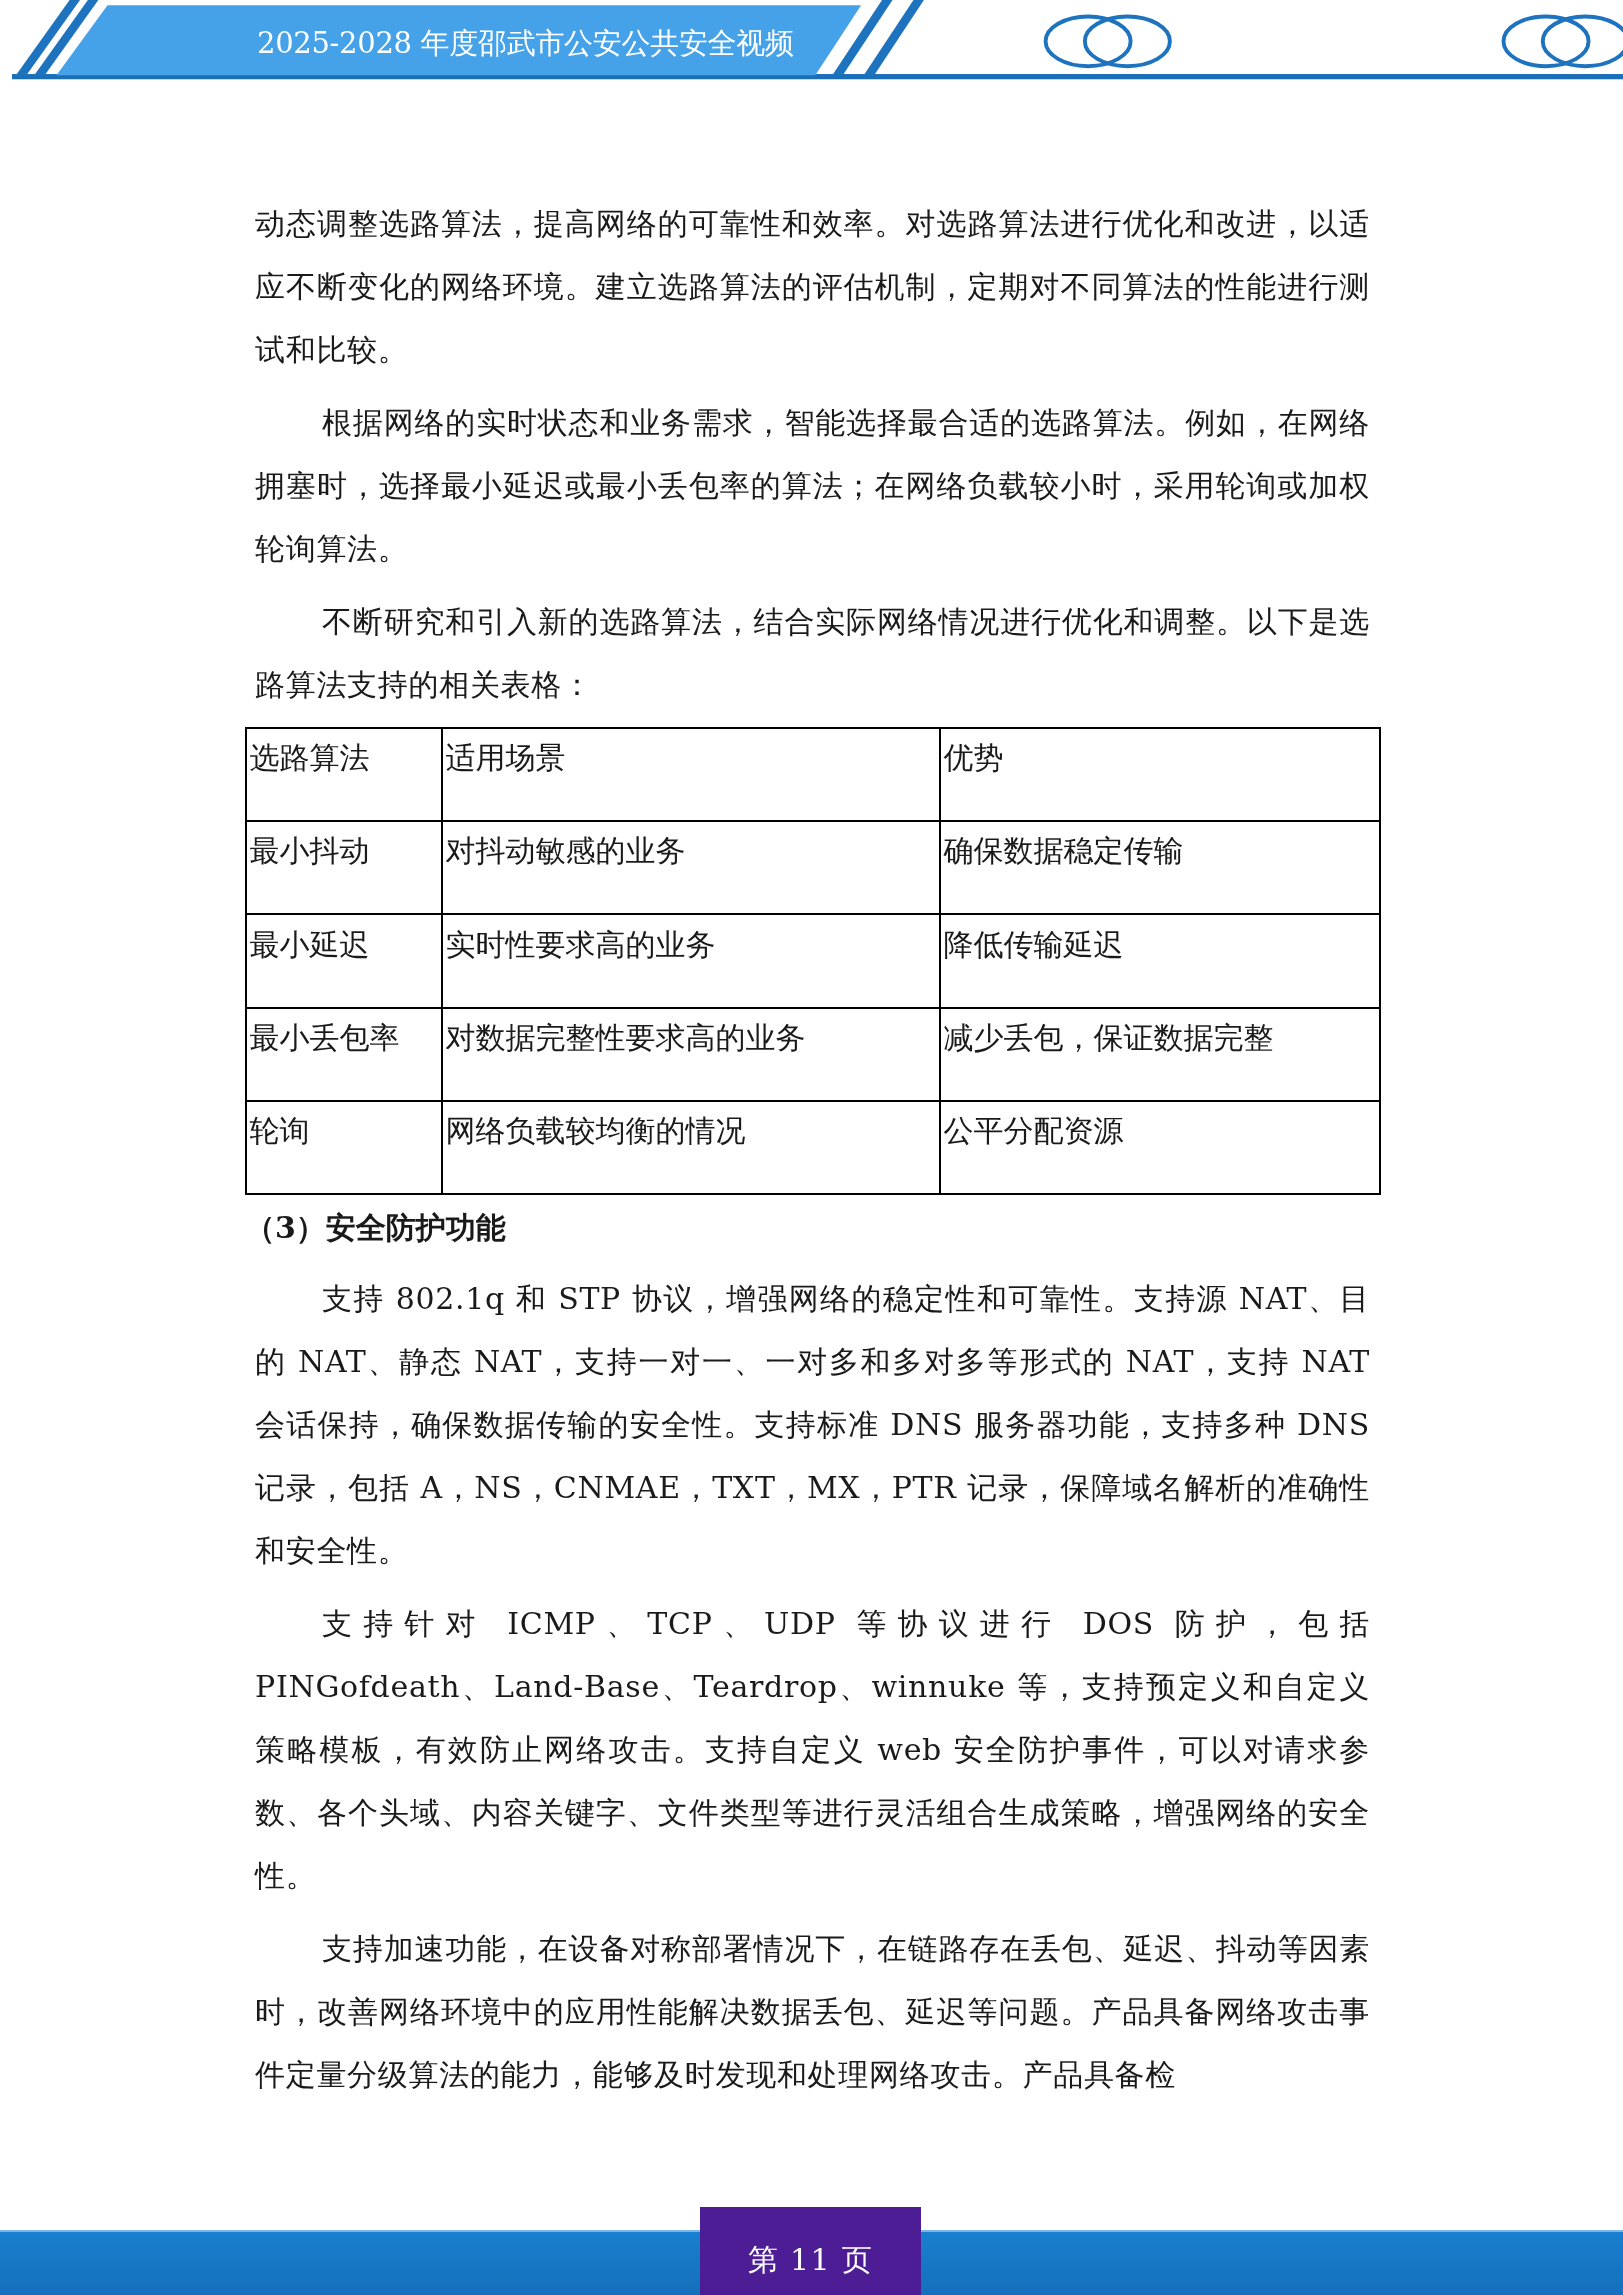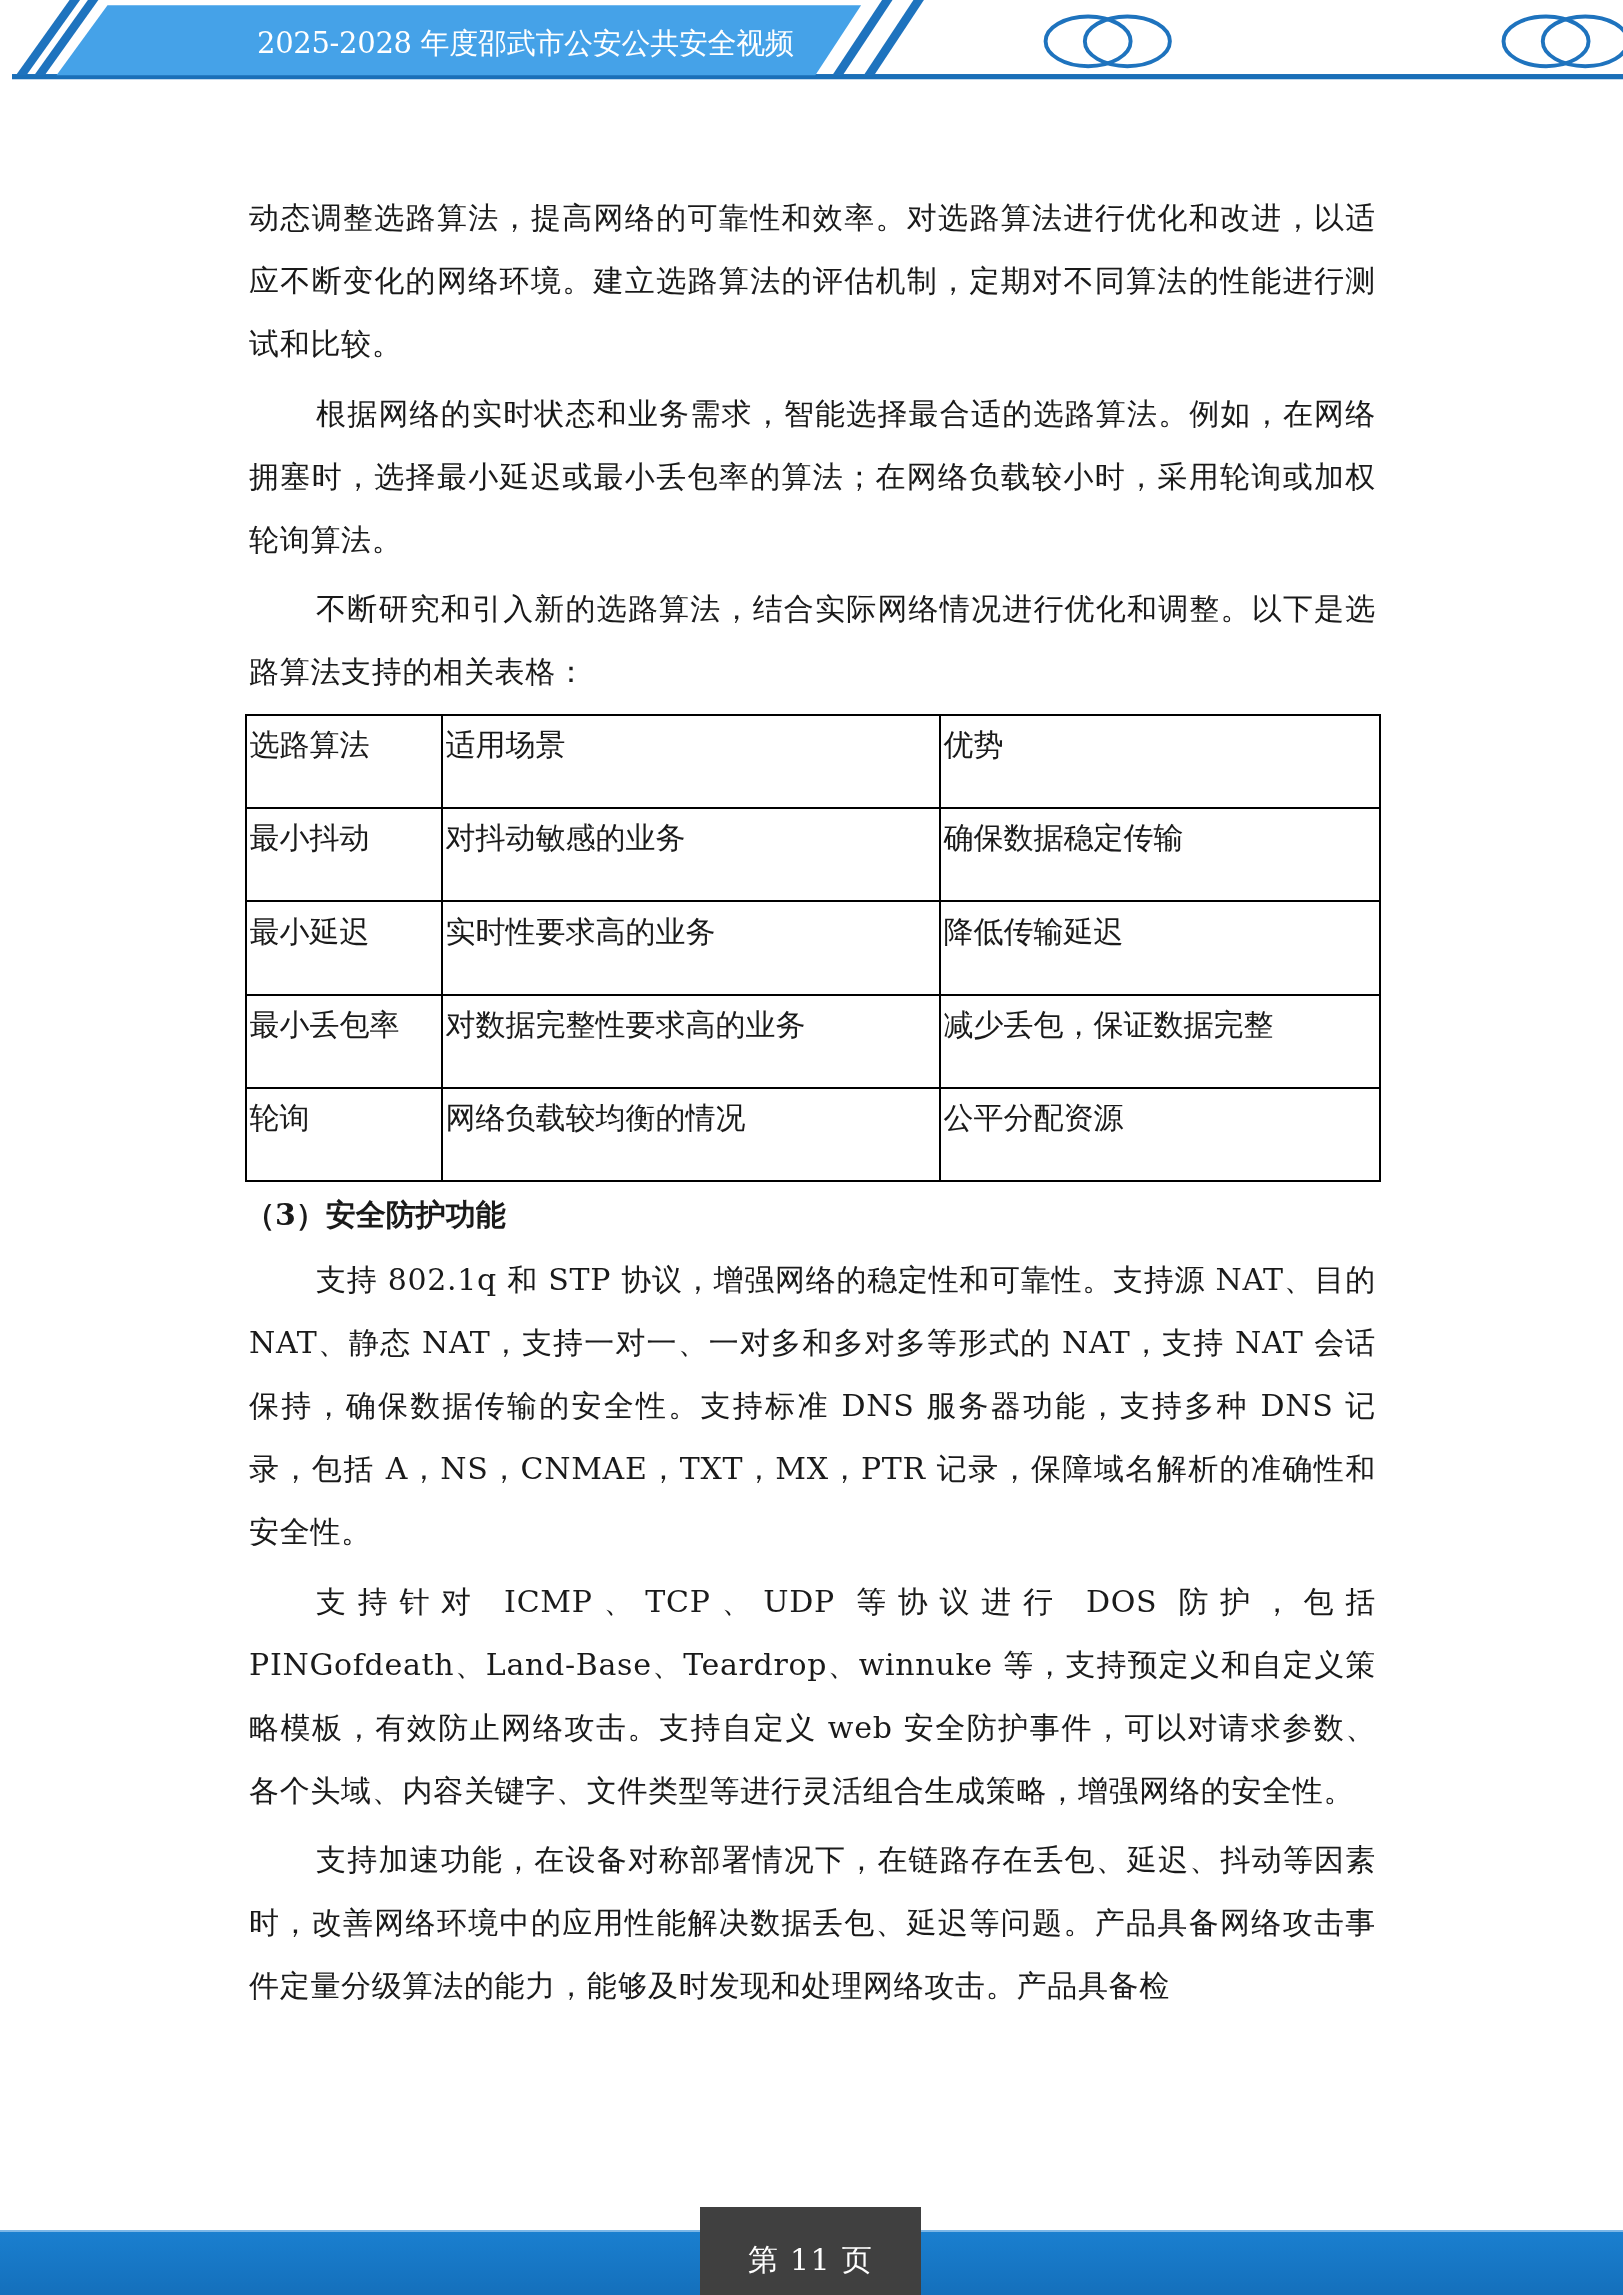--- a/index.html
+++ b/index.html
@@ -9,37 +9,37 @@
   
   .header { position: absolute; left: 12px; top: 0; width: 1623px; height: 82px; padding-left: 24px; }
   .header svg { position: absolute; left: 0; top: 0; }
   .header-title { position: absolute; left: 245px; top: 23.6px; height: 39px; width: 661px;
                   white-space: nowrap; overflow: hidden; color: #ffffff;
                   font-family: "DejaVu Serif", "Liberation Serif", serif;
                   font-size: 29px; line-height: 39px; letter-spacing: -0.3px; }
 
   
   .content { position: absolute; left: 245px; top: 182px; width: 1135px; }
-  .para { margin: 4px; font-size: 30px; line-height: 63px; text-align: justify;
+  .para { margin: 10px; font-size: 30px; line-height: 63px; text-align: justify;
           text-align-last: left; letter-spacing: 0.7px; }
   .para.indent { text-indent: 67px; }
   .para + .para { margin-top: 6.5px; }
   .subhead { margin: 0; font-size: 30px; line-height: 59px; font-weight: bold; }
 
   table.algo { border-collapse: collapse; width: 1135px; margin: 10.5px 0 2.6px 0; table-layout: fixed; }
   table.algo td { border: 2px solid #000; height: 77px; vertical-align: top;
                   text-align: left; font-size: 30px; line-height: 30px;
                   padding: 14.4px 2.6px 0 2.6px; }
   col.c1 { width: 196px; } col.c2 { width: 498px; } col.c3 { width: 440px; }
 
   
   .footer-bar { position: absolute; left: 0; top: 2230px; width: 1623px; height: 65px;
                 background: linear-gradient(#1a7fcf, #146fbb); border-top: 2px solid #7bb6e6; }
   .page-box { position: absolute; left: 700px; top: 2207px; width: 221px; height: 89px;
-              background: #404040; display: flex; align-items: center; justify-content: center;
+              background: #4c1d95; display: flex; align-items: center; justify-content: center;
               color: #ffffff; font-size: 30px; letter-spacing: 1.3px; padding-top: 18.3px; box-sizing: border-box; }
 </style>
 </head>
 <body>
 
 <div class="header">
   <svg width="1623" height="82" viewBox="0 0 2481 125">
 
     <rect x="0" y="113" width="2481" height="8" fill="#1a6fb8"></rect>
 

